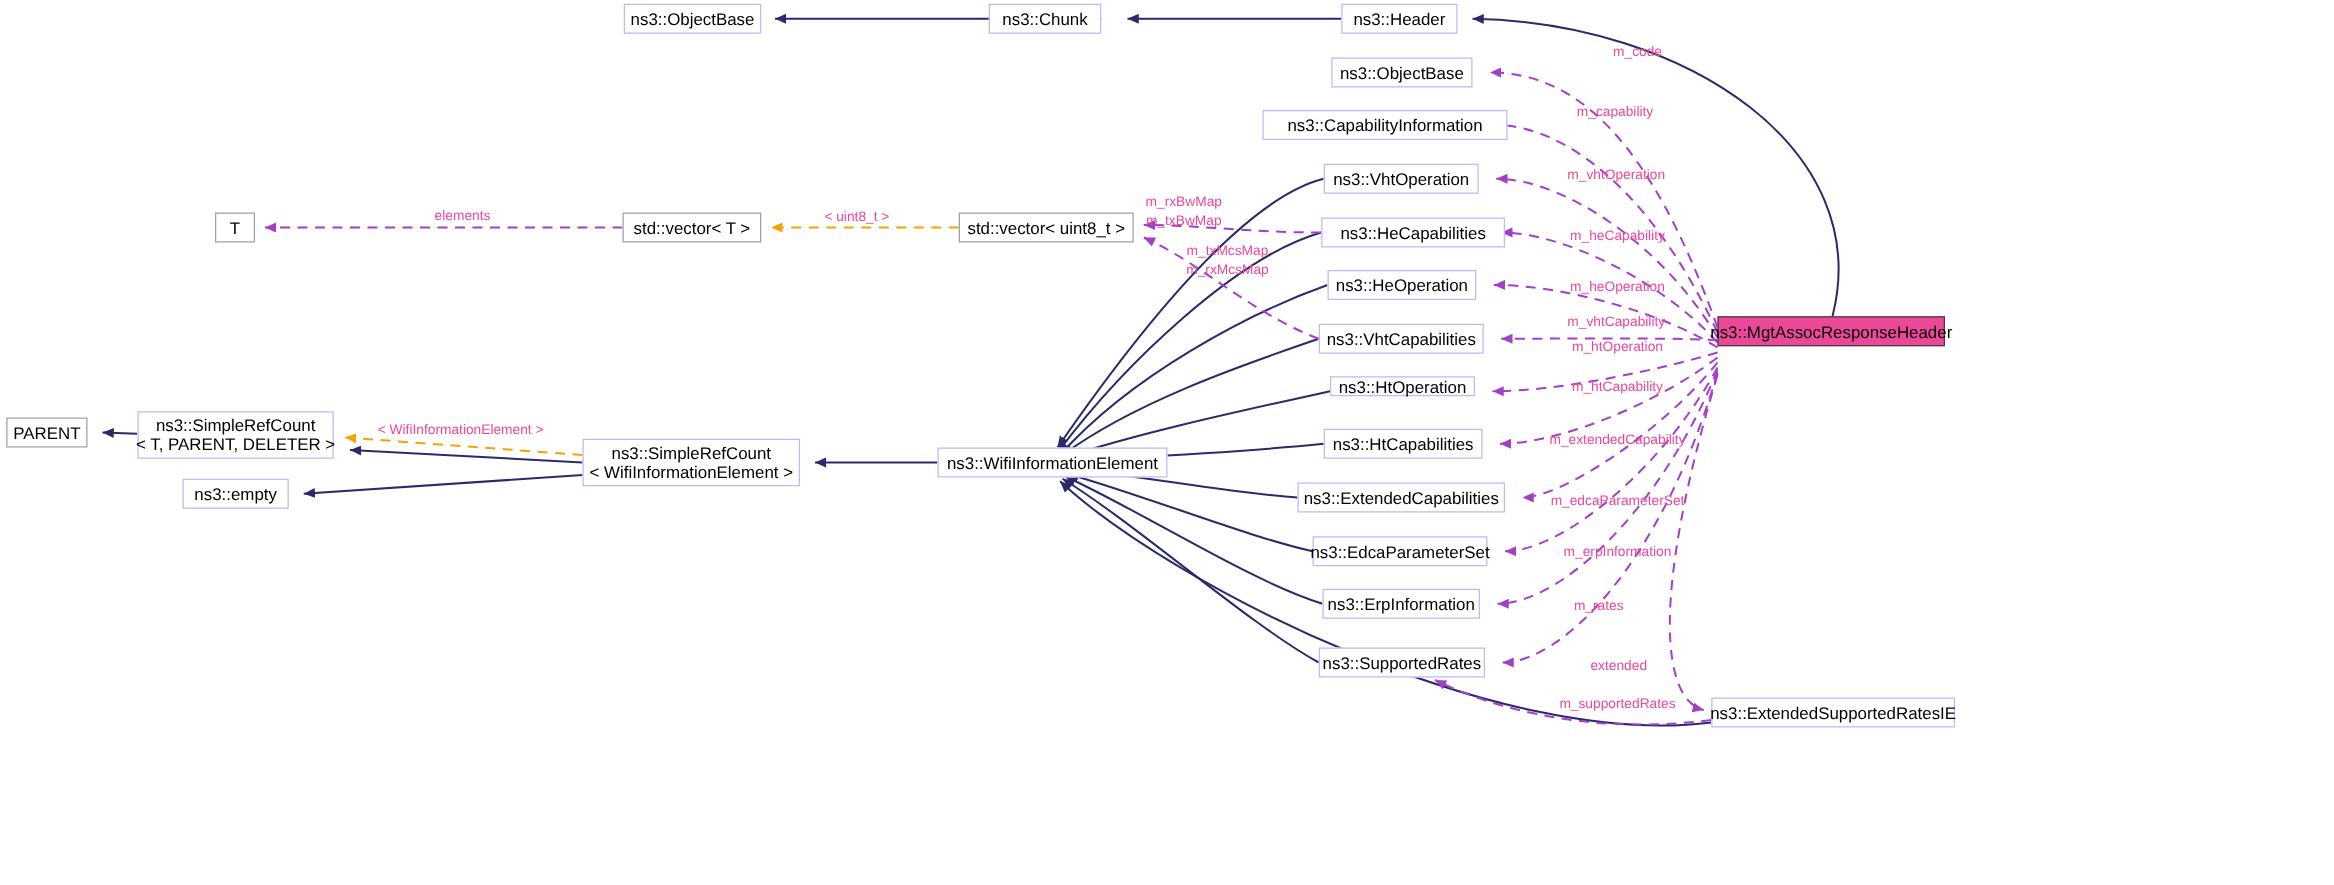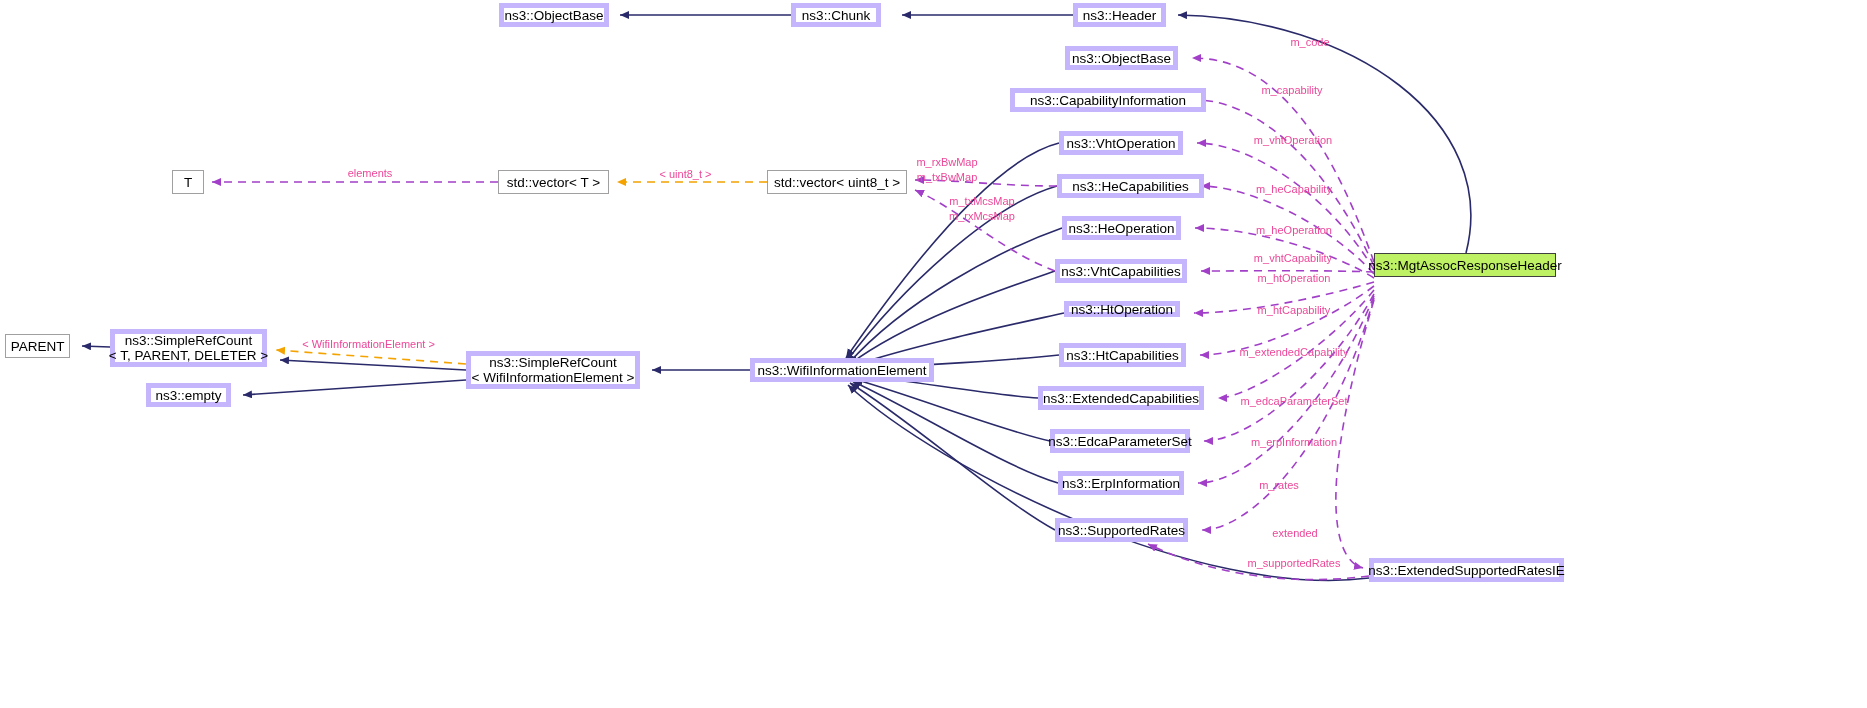--- a/index.html
+++ b/index.html
@@ -7,35 +7,35 @@
     position:relative;
     width:1867px;height:708px;
     background:#ffffff;
     font-family:"Liberation Sans", sans-serif;
     overflow:hidden;
   }
   svg.edges{position:absolute;left:0;top:0;width:1867px;height:708px;pointer-events:none;}
   .node{
     position:absolute;
     box-sizing:border-box;
-    border:5px solid #c4b5fd;
+    border:1px solid #c4b5fd;
     background:#ffffff;
     color:#000000;
     font-size:13.5px;
     line-height:15px;
     text-align:center;
     white-space:pre;
     display:flex;
     align-items:center;
     justify-content:center;
     padding:0 6px;
     z-index:5;
   }
   .node.gray{border:1px solid #a0a0a0;}
-  .node.hl{background:#bef264;border:1px solid #404040;}
+  .node.hl{background:#ec4899;border:1px solid #404040;}
   .node.two{line-height:15px;}
   .elabel{
     position:absolute;
     font-size:11px;
     color:#ec4899;
     white-space:pre;
     text-align:center;
     line-height:15px;
     z-index:6;
   }

